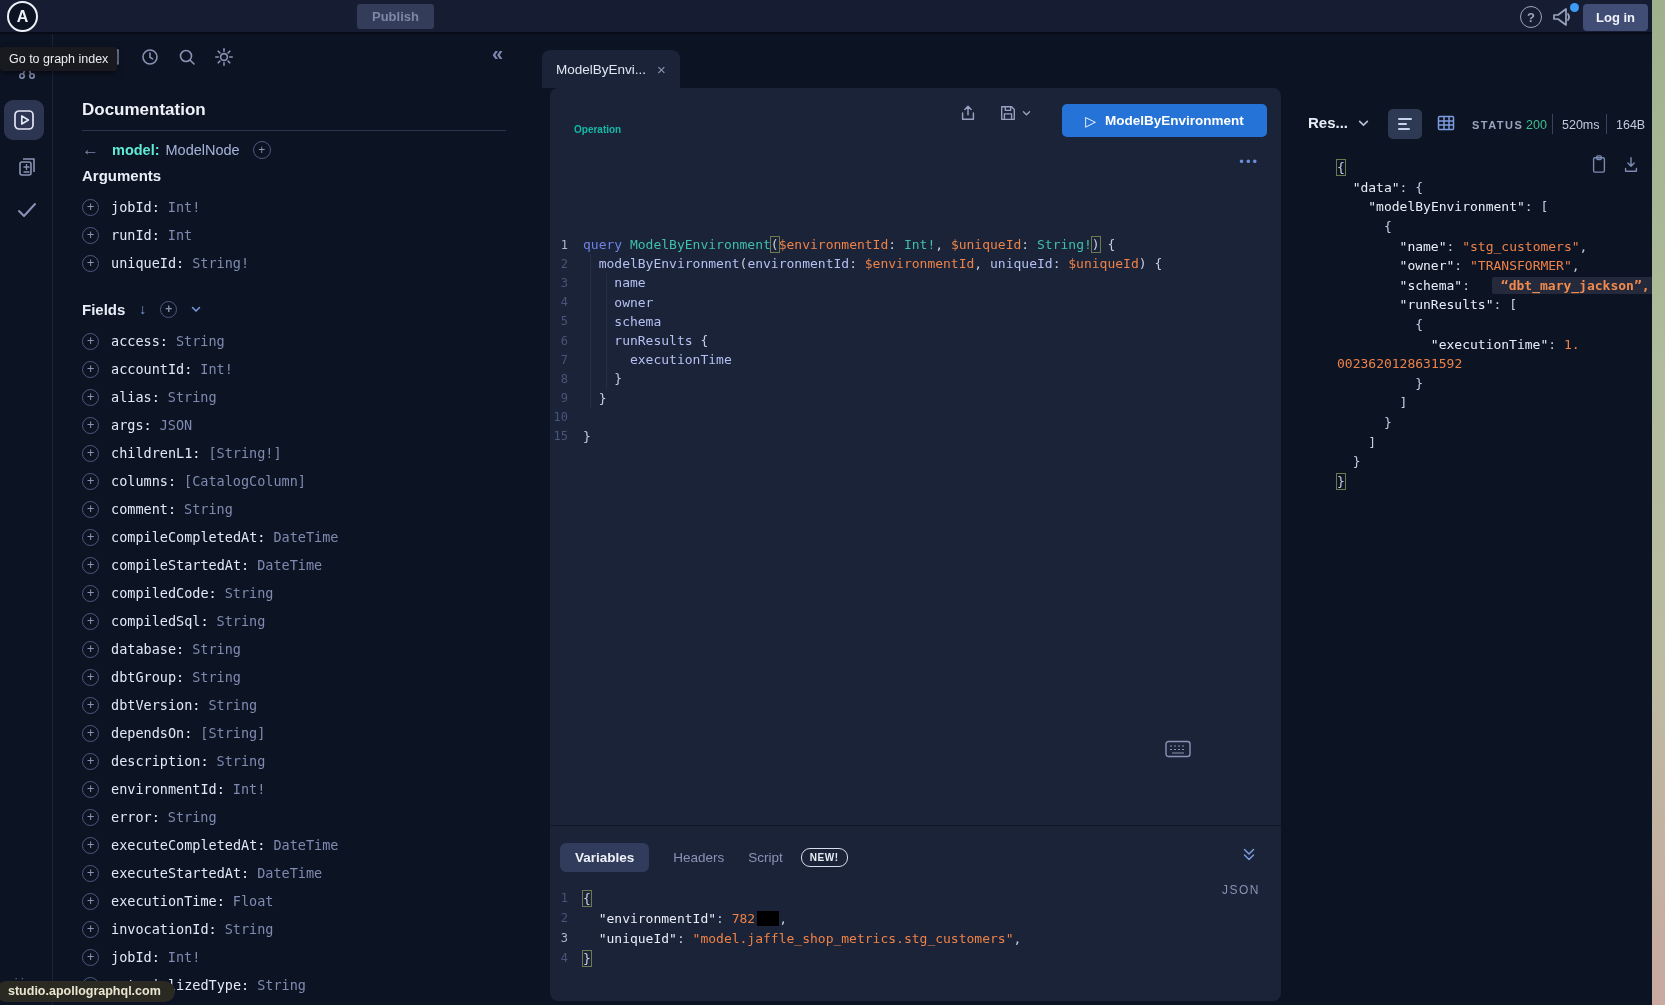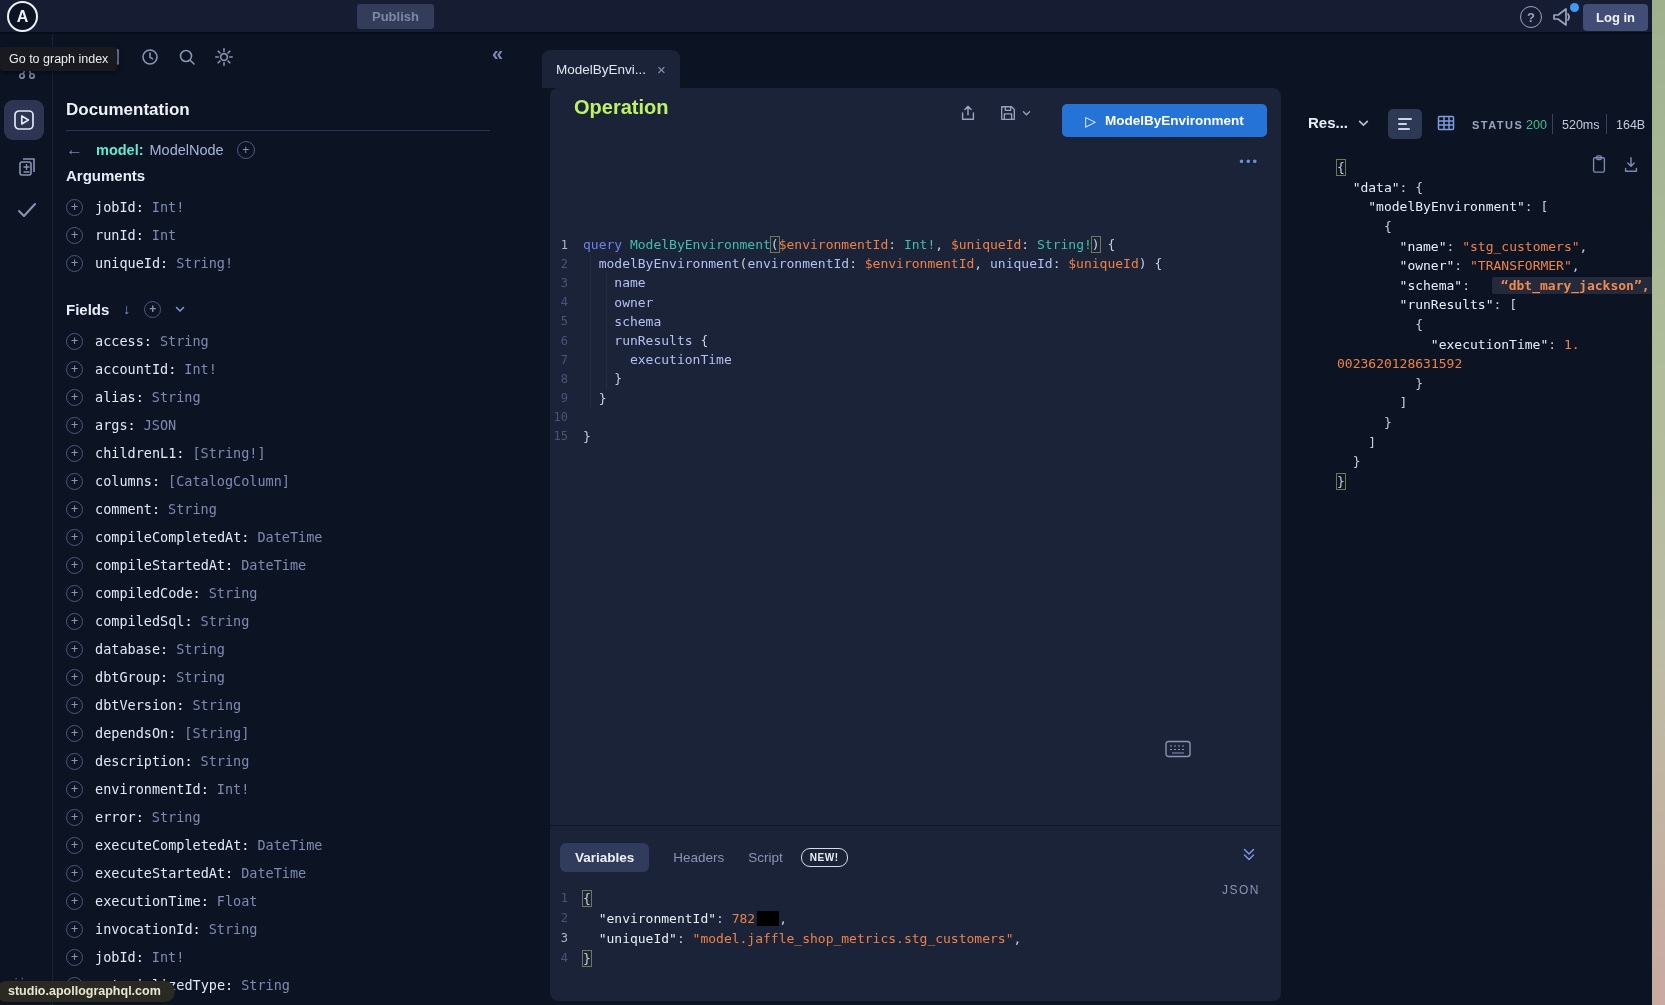--- a/index.html
+++ b/index.html
@@ -33,21 +33,21 @@
 
   
   .tooltip-graph { position:absolute; left:0; top:47px; background:#191a1f; color:#ececee; font-size:12.5px; padding:5px 9px; border-radius:3px; z-index:50; box-shadow:0 2px 6px rgba(0,0,0,.55); white-space:nowrap; }
 
   
   .side-toolbar { position:absolute; left:54px; top:34px; width:463px; height:46px; }
   .st-icon { position:absolute; top:13px; color:#8a93b5; }
   .collapse-icon { position:absolute; left:438px; top:8px; color:#7c88b0; font-size:20px; font-weight:bold; }
 
   
-  .docs { position:absolute; left:54px; top:86px; width:463px; bottom:0; padding-left:12px; overflow:hidden; }
+  .docs { position:absolute; left:54px; top:86px; width:463px; bottom:0; padding-left:28px; overflow:hidden; }
   .docs-title { margin-top:14px; font-size:17px; font-weight:bold; color:#eef1f8; }
   .docs-divider { margin-top:10px; border-top:1px solid #2a3350; width:424px; }
   .model-row { margin-top:6px; height:26px; display:flex; align-items:center; gap:13px; }
   .back-arrow { color:#7c88b0; font-size:17px; }
   .model-label { font-size:14.5px; font-weight:bold; color:#5eead4; }
   .model-type { font-size:14.5px; color:#a7b4da; margin-left:-7px; }
   .section-title { margin-top:2px; font-size:15px; font-weight:bold; color:#e9edf8; height:20px; display:flex; align-items:center; gap:14px; }
   .fields-title-row { margin-top:22px; }
   .plus-circle { flex:0 0 auto; width:17px; height:17px; border:1px solid #4c587e; border-radius:50%; color:#8a93b5; font-size:12px; line-height:14px; display:flex; align-items:center; justify-content:center; }
   .doc-list { margin-top:8px; }
@@ -58,21 +58,21 @@
   .chev-small { color:#7c9ae0; }
 
   
   .tabbar-tab { position:absolute; left:542px; top:50px; height:38px; background:#1a2337; border-radius:8px 8px 0 0; display:flex; align-items:center; gap:11px; padding:0 14px; z-index:5; }
   .tab-title { color:#dfe5f2; font-size:13.5px; }
   .tab-close { color:#8a93b5; font-size:15px; }
   .newtab-plus { position:absolute; left:664px; top:56px; color:#7c9ae0; font-size:20px; }
 
   
   .card { position:absolute; left:550px; top:88px; width:731px; height:913px; background:#1a2337; border-radius:8px; z-index:4; }
-  .op-title { position:absolute; left:24px; top:8px; font-size:20px; font-weight:bold; color:#bef264; }
+  .op-title { position:absolute; left:24px; top:36px; font-size:10px; font-weight:bold; color:#14b8a6; }
   .op-icons { position:absolute; right:250px; top:16px; display:flex; gap:22px; align-items:center; color:#99a2c0; }
   .save-wrap { display:flex; align-items:center; gap:5px; }
   .run-btn { position:absolute; right:14px; top:16px; width:205px; height:33px; background:#2573d6; border-radius:5px; color:#fff; font-size:13.5px; font-weight:bold; display:flex; align-items:center; justify-content:center; gap:9px; }
   .run-play { font-size:14px; font-weight:normal; }
   .editor-menu { position:absolute; right:22px; top:66px; color:#6b8fd8; font-size:13px; letter-spacing:2px; }
   .kbd-icon { position:absolute; left:615px; top:652px; color:#8a93b5; }
   .card-divider { position:absolute; left:0; top:737px; width:100%; height:1px; background:#0e1627; }
 
   
   .code-area { position:absolute; left:0; width:100%; font-family:"DejaVu Sans Mono", monospace; font-size:13px; }

